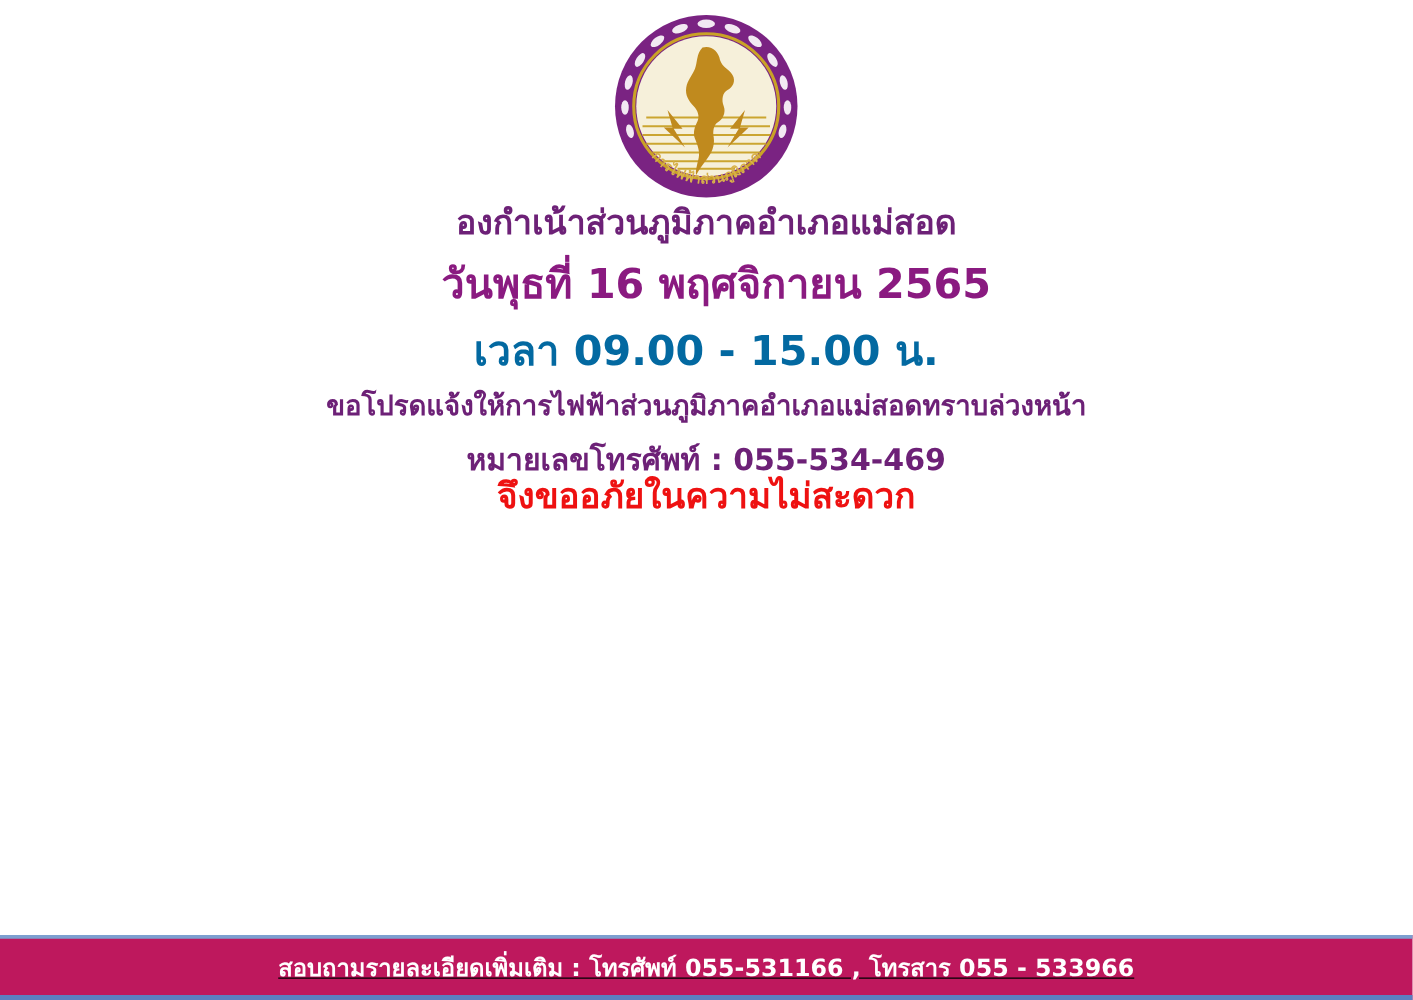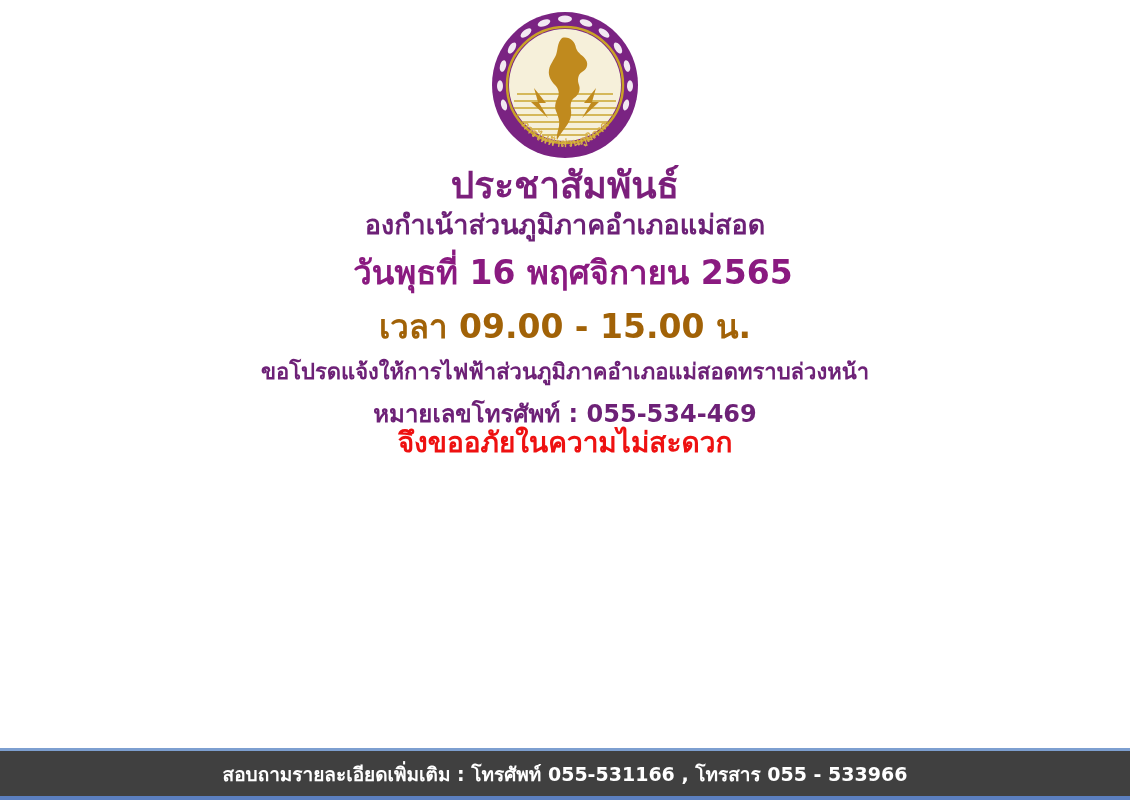--- a/index.html
+++ b/index.html
@@ -69,21 +69,21 @@
     margin-top: 16px;
   }
   .date-line {
     color: #8a1a80;
     font-size: 33px;
     font-weight: bold;
     margin-top: 16px;
     margin-left: 16px;
   }
   .time-line {
-    color: #a16207;
+    color: #0369a1;
     font-size: 33px;
     font-weight: bold;
     margin-top: 18px;
   }
   .reason-line-1 {
     color: #6d2177;
     font-size: 22px;
     font-weight: bold;
     margin-top: 22px;
   }
@@ -106,27 +106,28 @@
     margin-top: 0;
   }
 
   
   .footer-bar {
     position: absolute;
     left: 0;
     bottom: 0;
     width: 1130px;
     height: 52px;
-    background: #404040;
+    background: #be185d;
     border-top: 3px solid #7d9fd0;
     border-bottom: 4px solid #5b7fc0;
     box-sizing: border-box;
     display: flex;
     align-items: center;
     justify-content: center;
+    text-decoration: underline;
   }
   .footer-text {
     color: #ffffff;
     font-size: 19px;
     font-weight: bold;
     white-space: nowrap;
     text-align: center;
   }
 </style>
 </head>
@@ -182,21 +183,20 @@
 
       <defs>
         <path id="ringArc" d="M 20 82 A 55 55 0 0 0 130 82"></path>
       </defs>
       <text font-size="11" font-weight="bold" fill="#d8b14a" font-family="'DejaVu Sans','Liberation Sans',sans-serif">
         <textPath href="#ringArc" startOffset="50%" text-anchor="middle">การไฟฟ้าส่วนภูมิภาค</textPath>
       </text>
     </svg>
   </div>
 
-  <div class="line headline-announce">ประชาสัมพันธ์</div>
 
   <div class="line org-name">องกำเน้าส่วนภูมิภาคอำเภอแม่สอด</div>
 
 
 
   <div class="line date-line">วันพุธที่ 16 พฤศจิกายน 2565</div>
 
   <div class="line time-line">เวลา 09.00 - 15.00 น.</div>
 
 

